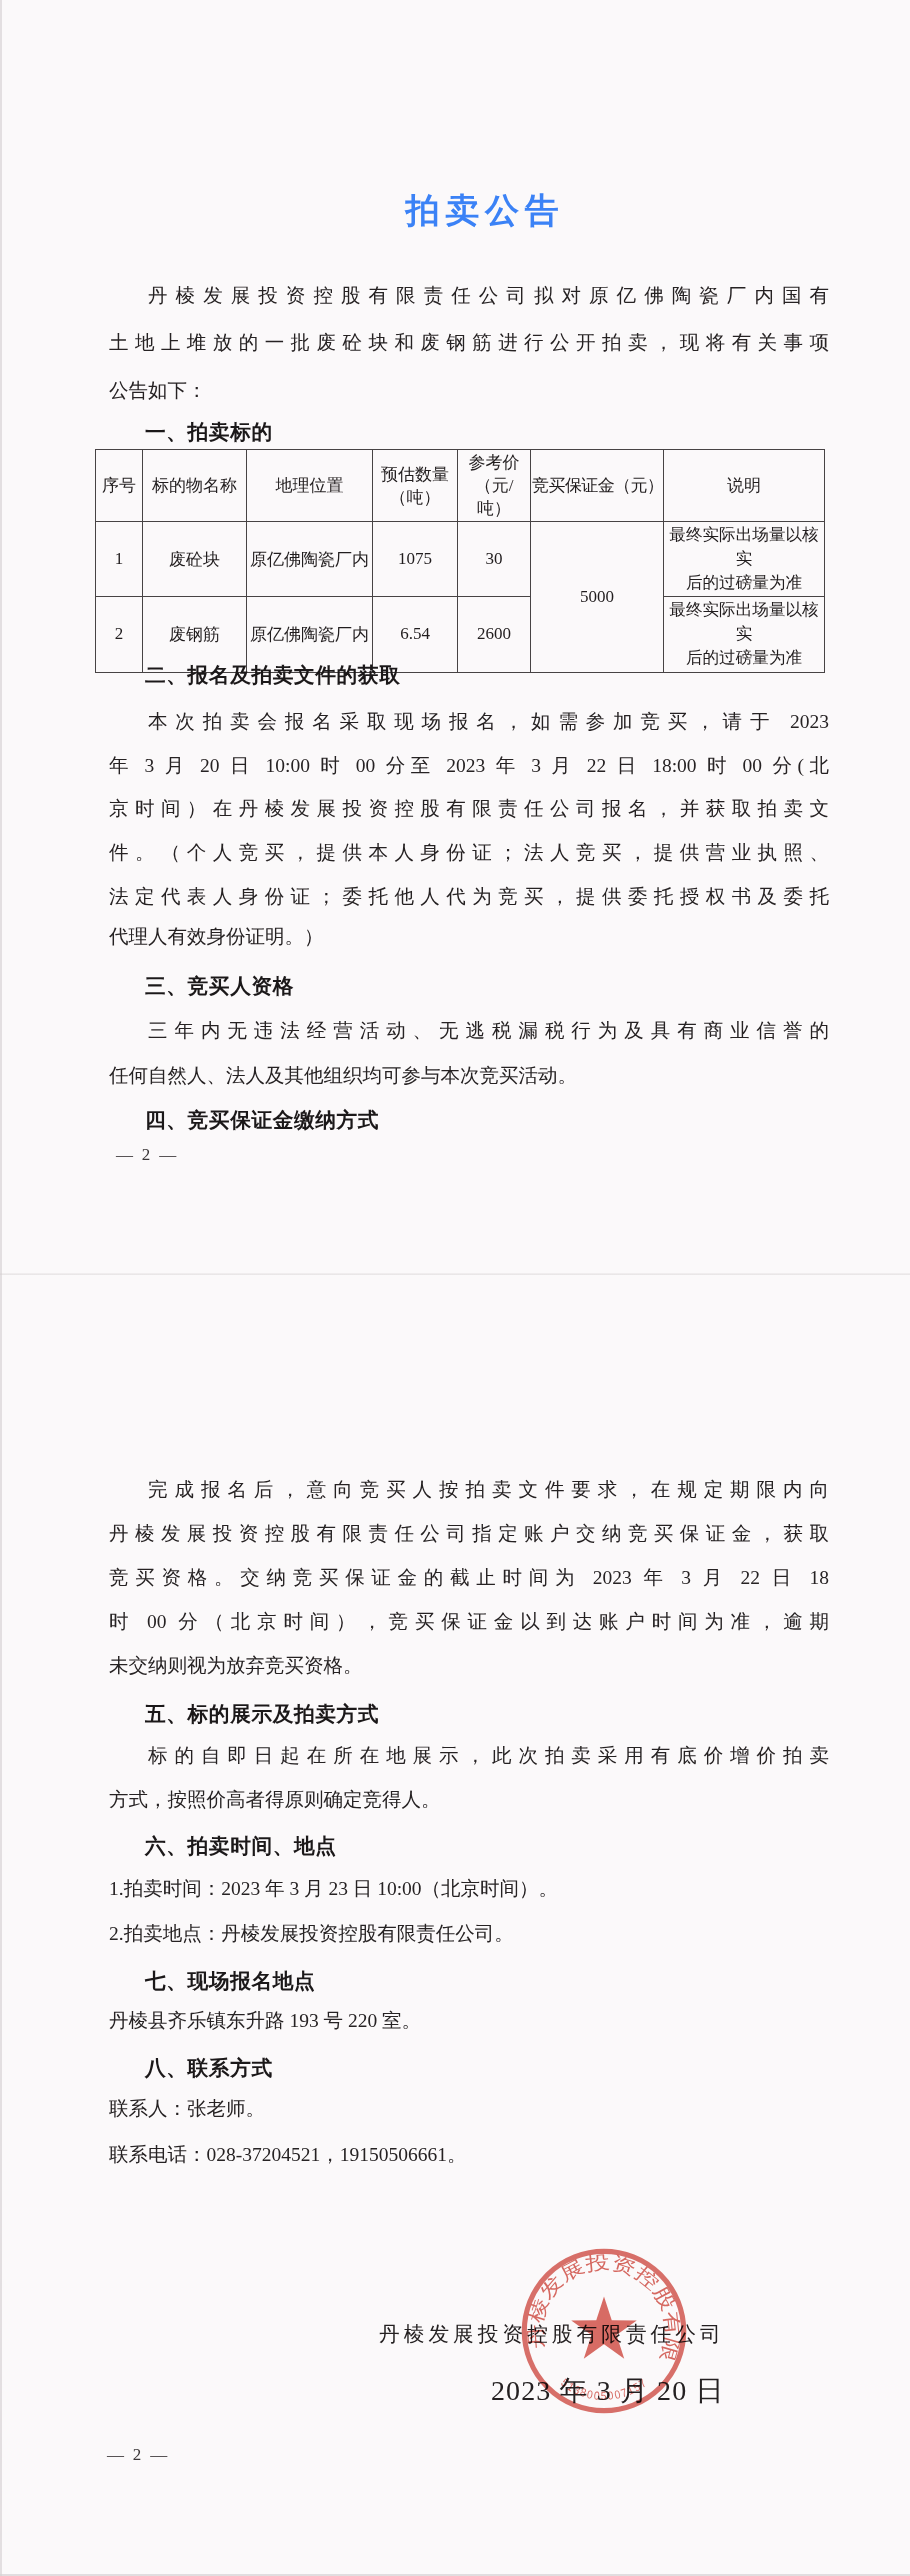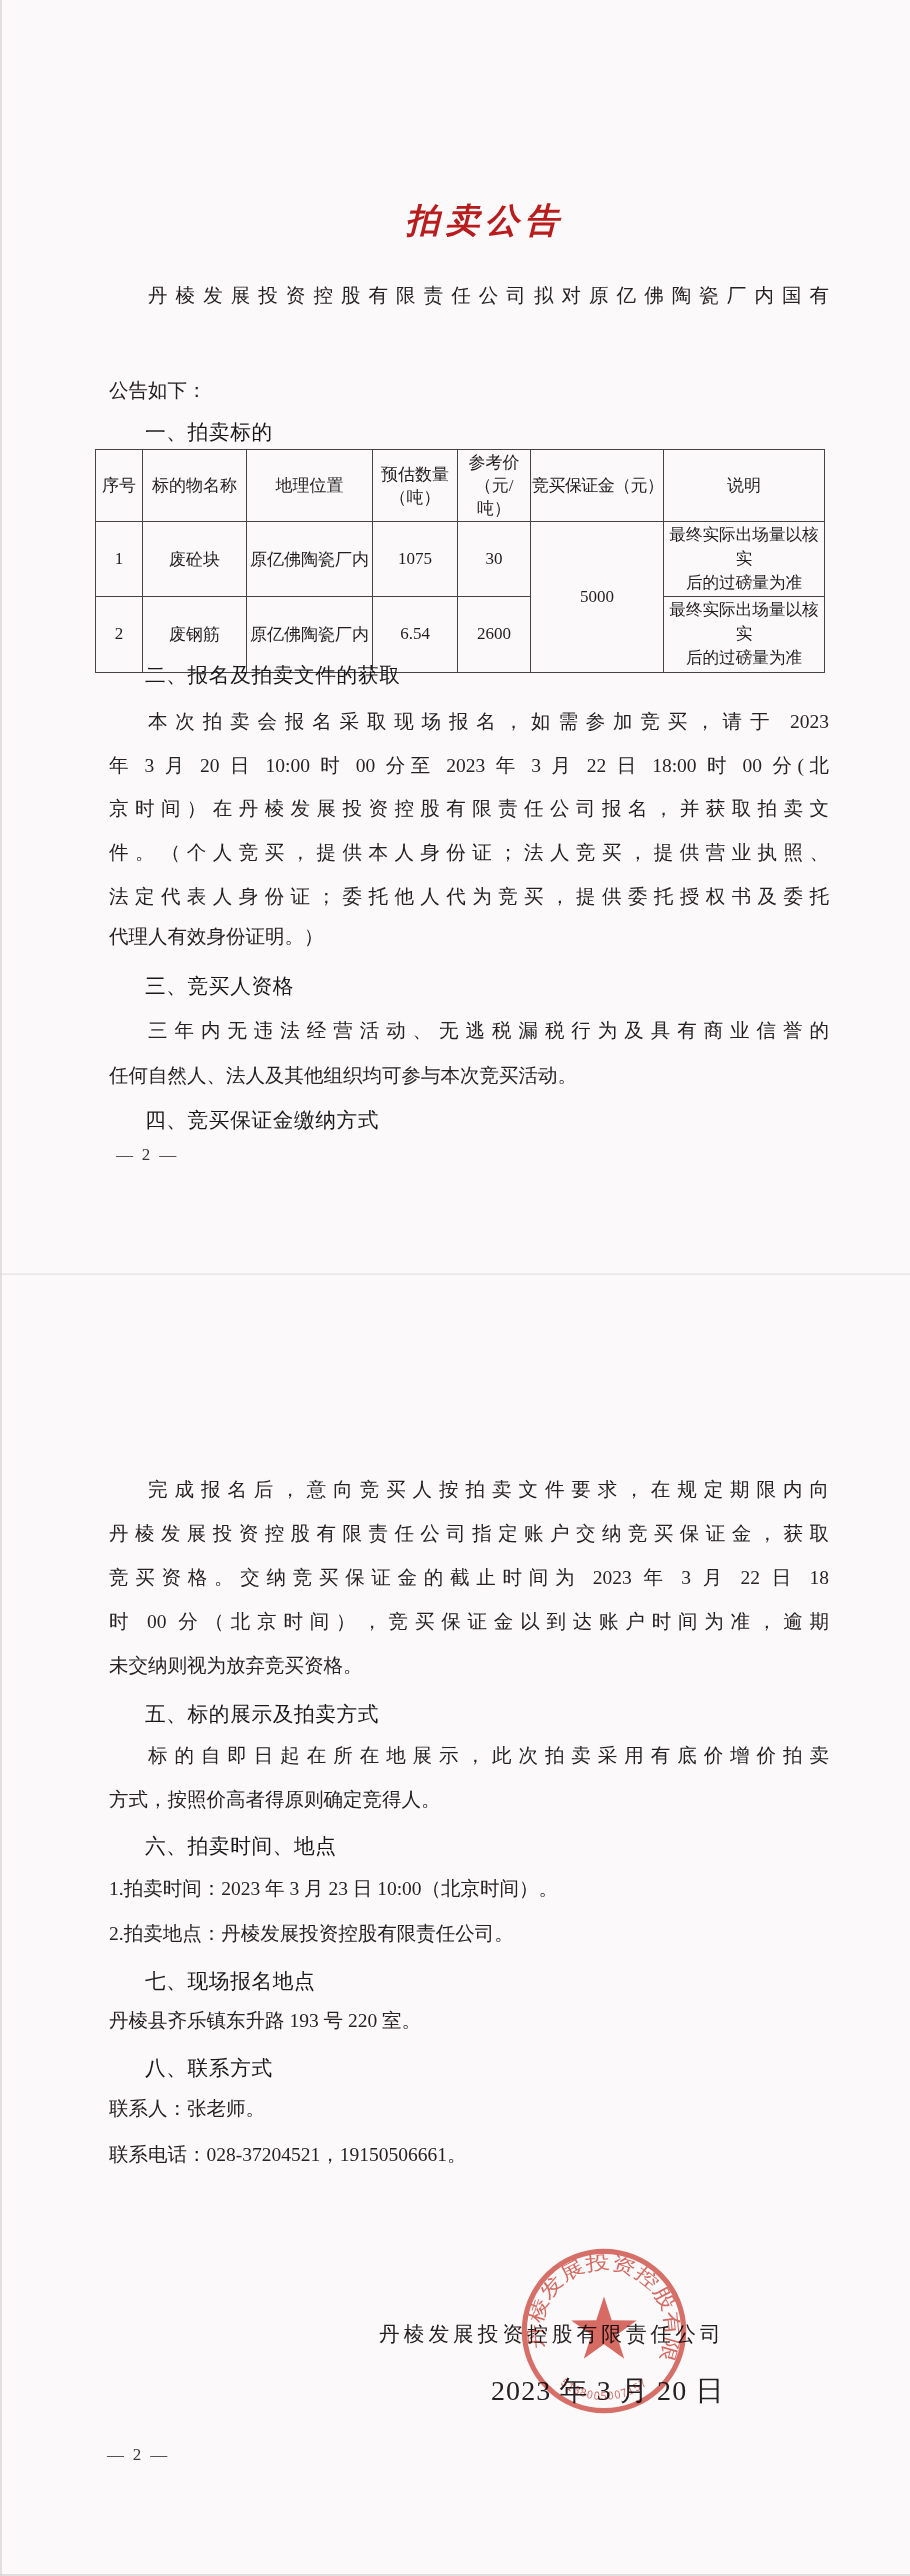--- a/index.html
+++ b/index.html
@@ -7,31 +7,31 @@
     position:relative;width:910px;height:2576px;margin:0 auto;
     background:#fbf9fa;overflow:hidden;
     font-family:"Liberation Serif","DejaVu Serif",serif;
     color:#262223;
   }
   .scan-edge-left{position:absolute;left:0;top:0;width:2.3px;height:100%;background:#cfcbcc;opacity:.55;}
   .scan-edge-bottom{position:absolute;left:0;bottom:0;width:100%;height:1.7px;background:#d5d2d3;opacity:.7;}
   .page-seam{position:absolute;left:0;top:1273px;width:100%;height:2.3px;
     background:linear-gradient(#f3f0f1,#e6e3e4);}
   .doc-title{
-    position:absolute;top:198px;left:485px;transform:translateX(-50%);
-    font-size:34px;font-weight:bold;letter-spacing:5.7px;color:#b91c1c;white-space:nowrap;font-style:italic;
+    position:absolute;top:188px;left:485px;transform:translateX(-50%);
+    font-size:34px;font-weight:bold;letter-spacing:5.7px;color:#3b82f6;white-space:nowrap;
   }
   .line{
     position:absolute;left:109px;width:720px;font-size:19.5px;line-height:25px;
     color:#262223;white-space:pre-wrap;
   }
   .full{text-align:justify;text-align-last:justify;}
   .indent{text-indent:39px;}
   .heading{
-    position:absolute;left:145px;font-size:20.7px;font-weight:normal;color:#1b1819;
+    position:absolute;left:145px;font-size:20.7px;font-weight:bold;color:#1b1819;
     font-family:"Liberation Sans","DejaVu Sans",sans-serif;letter-spacing:0.6px;white-space:nowrap;
   }
   .footer-num{position:absolute;font-size:17px;color:#3a3637;letter-spacing:2.3px;}
   table.auction{
     position:absolute;left:95px;top:449px;width:730px;
     border-collapse:collapse;table-layout:fixed;
     font-family:"Liberation Serif","DejaVu Serif",serif;
   }
   table.auction th,table.auction td{
     border:1.1px solid #474344;text-align:center;vertical-align:middle;
@@ -50,20 +50,21 @@
   .seal{position:absolute;left:518px;top:2245px;width:172px;height:172px;mix-blend-mode:multiply;opacity:.88;}
 </style>
 </head>
 <body>
 
 <div class="canvas">
 
   <div class="doc-title">拍卖公告</div>
 
   <div class="line full indent" style="top:283px">丹棱发展投资控股有限责任公司拟对原亿佛陶瓷厂内国有</div>
+  <div class="line full" style="top:330px">土地上堆放的一批废砼块和废钢筋进行公开拍卖，现将有关事项</div>
   <div class="line" style="top:378px">公告如下：</div>
 
   <div class="heading" style="top:418px">一、拍卖标的</div>
 
   <table class="auction">
     <colgroup>
       <col style="width:47px">
         <col style="width:104px">
         <col style="width:126px">
       <col style="width:85px">

